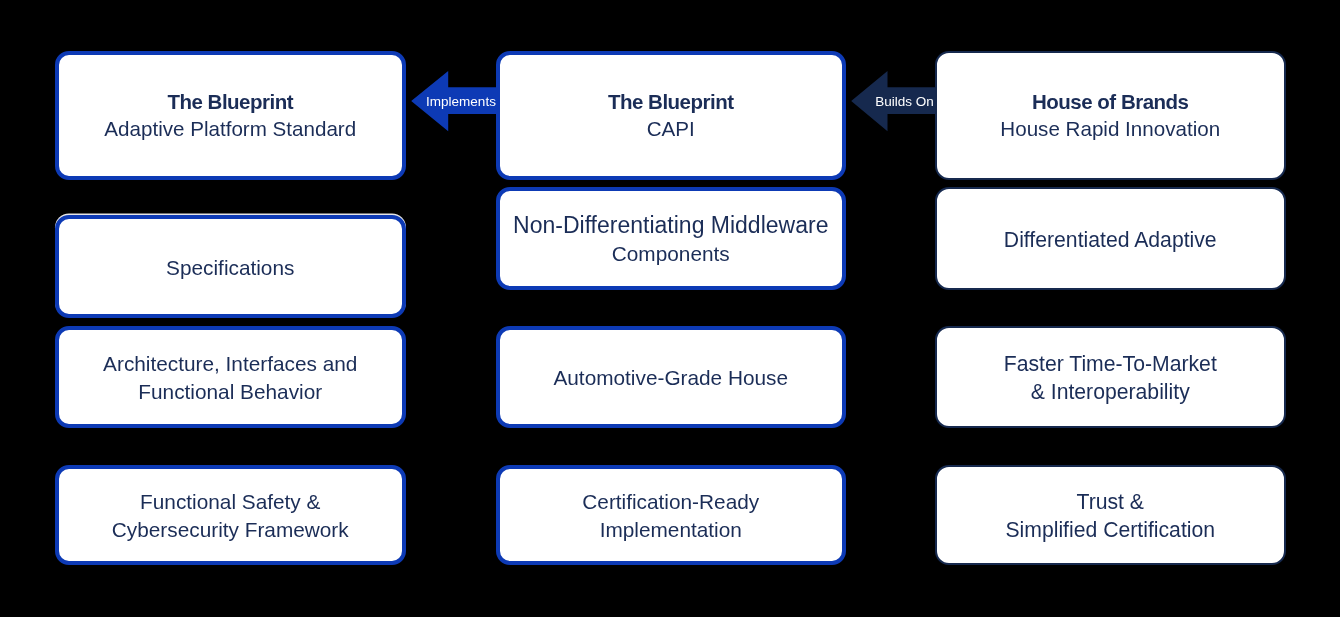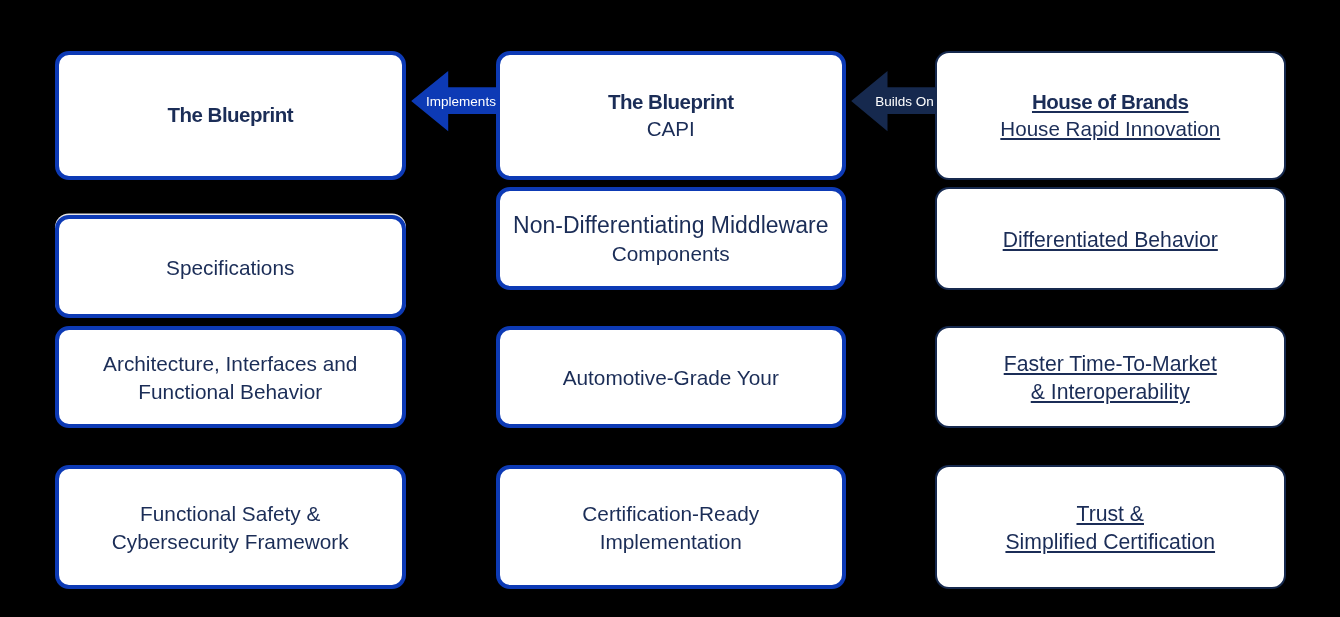--- a/index.html
+++ b/index.html
@@ -5,36 +5,37 @@
   html,body{margin:0;padding:0;background:#000;}
   body{width:1340px;height:617px;position:relative;overflow:hidden;
        font-family:"Liberation Sans", sans-serif;}
   .box{position:absolute;box-sizing:border-box;background:#fff;
        border:4px solid #0d3ab5;border-radius:14px;
        display:flex;flex-direction:column;justify-content:center;align-items:center;
        text-align:center;color:#1b2d57;font-size:20.8px;line-height:28px;}
   .box.navy{border:2.5px solid #16294e;}
   .c1{left:55px;width:350.5px;}
   .c2{left:495.5px;width:350.5px;}
-  .c3{left:935px;width:350.5px;text-decoration:underline;}
+  .c3{left:935px;width:350.5px;}
   .r1{top:51px;height:129px;line-height:26.5px;font-size:20.6px;padding-top:0;}
   .r2{top:187px;height:103px;padding-top:2px;}
   .r3{top:326px;height:102px;padding-top:2px;}
-  .r4{top:465px;height:124px;padding-top:2px;}
+  .r4{top:465px;height:100px;padding-top:2px;}
   .t{font-weight:bold;font-size:20.5px;letter-spacing:-0.5px;}
   .c3.r2,.c3.r3,.c3.r4{font-size:21.2px;}
   .wtop{box-shadow:0 -1.5px 0 0 rgba(255,255,255,0.9);margin-top:28px;}
   svg.arrow{position:absolute;}
   .atext{fill:#fff;font-size:13.5px;font-family:"Liberation Sans",sans-serif;}
 </style>
 </head>
 <body>
 
   <div class="box c1 r1">
     <div class="t">The Blueprint</div>
+    <div>Adaptive Platform Standard</div>
   </div>
   <div class="box c2 r1">
     <div class="t">The Blueprint</div>
     <div>CAPI</div>
   </div>
   <div class="box c3 r1 navy">
     <div class="t">House of Brands</div>
     <div>House Rapid Innovation</div>
   </div>
 
@@ -48,28 +49,28 @@
     <text class="atext" x="58.5" y="34.5" text-anchor="middle">Builds On</text>
   </svg>
 
   <div class="box c1 r2 wtop">
     <div>Specifications</div>
   </div>
   <div class="box c2 r2">
     <div><span style="font-size:23px">Non-Differentiating Middleware</span><br>Components</div>
   </div>
   <div class="box c3 r2 navy">
-    <div>Differentiated Behavior</div>
+    <div>Differentiated Adaptive</div>
   </div>
 
   <div class="box c1 r3">
     <div>Architecture, Interfaces and<br>Functional Behavior</div>
   </div>
   <div class="box c2 r3">
-    <div>Automotive-Grade Your</div>
+    <div>Automotive-Grade House</div>
   </div>
   <div class="box c3 r3 navy">
     <div>Faster Time-To-Market<br>&amp; Interoperability</div>
   </div>
 
   <div class="box c1 r4">
     <div>Functional Safety &amp;<br>Cybersecurity Framework</div>
   </div>
   <div class="box c2 r4">
     <div>Certification-Ready<br>Implementation</div>

